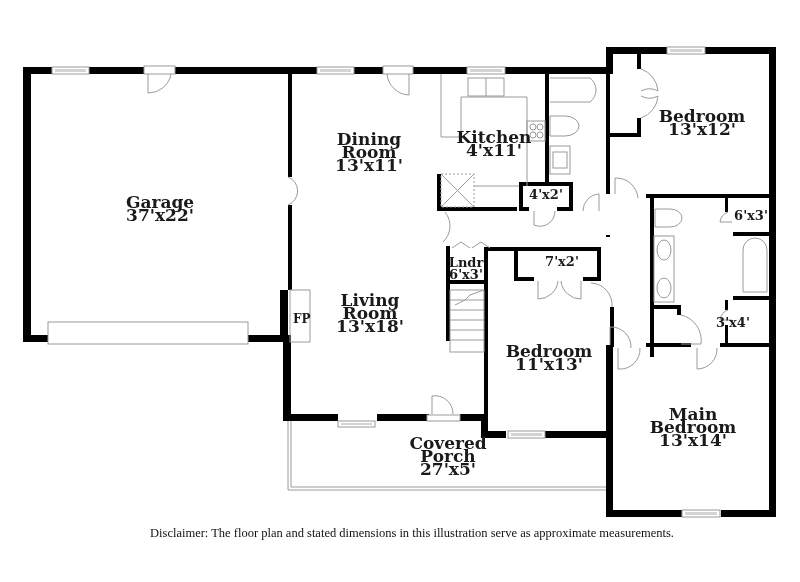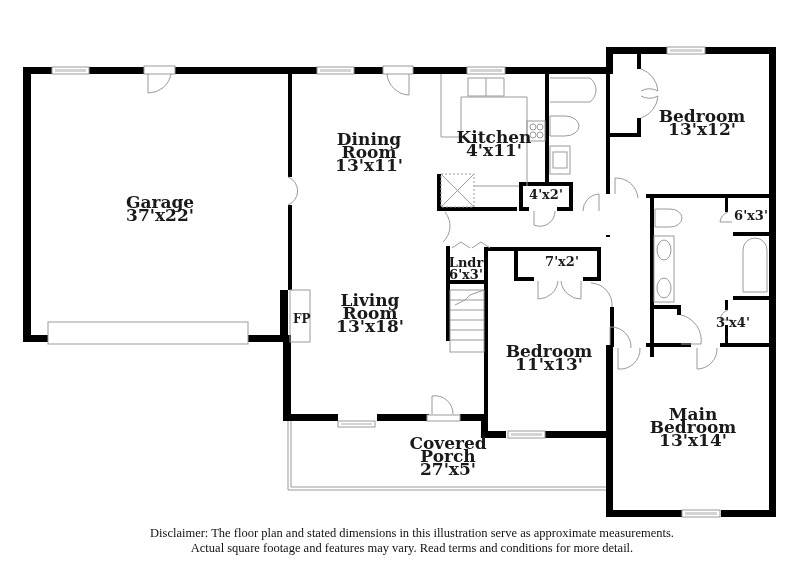--- a/index.html
+++ b/index.html
@@ -280,14 +280,13 @@
 </div>
 
 <div class="label" style="left:448px; top:437px;">
   <span class="nm">Covered</span>
   <span class="nm">Porch</span>
   <span class="dim">27'x5'</span>
 </div>
 
 <div id="disclaimer">
   <div>Disclaimer: The floor plan and stated dimensions in this illustration serve as approximate measurements.</div>
-  <div>Actual square footage and features may vary. Read terms and conditions for more detail.</div>
 </div>
 
 </body></html>

